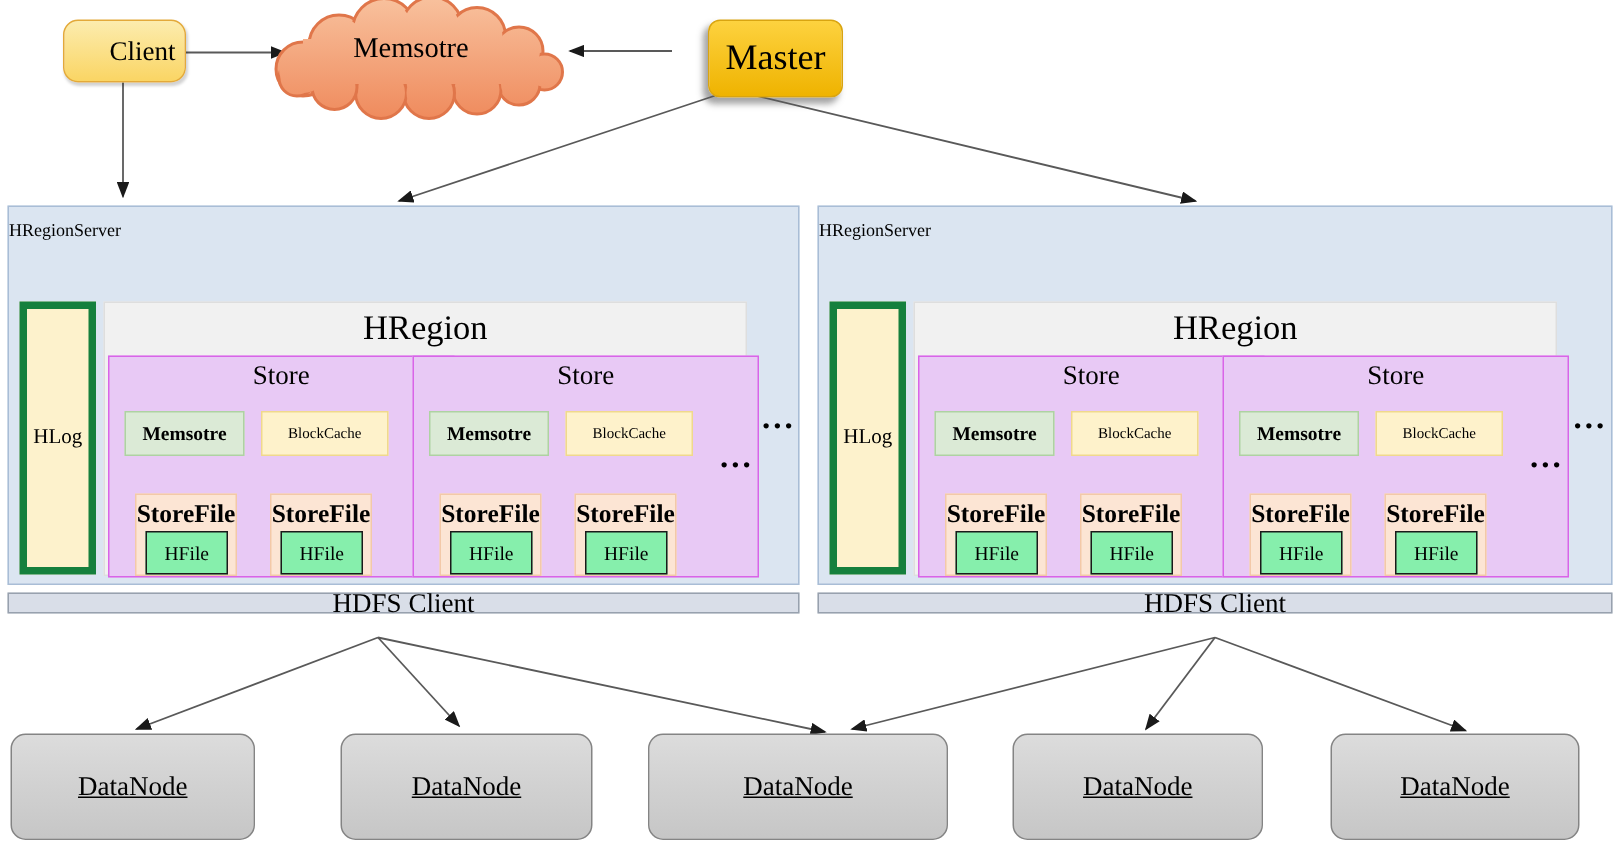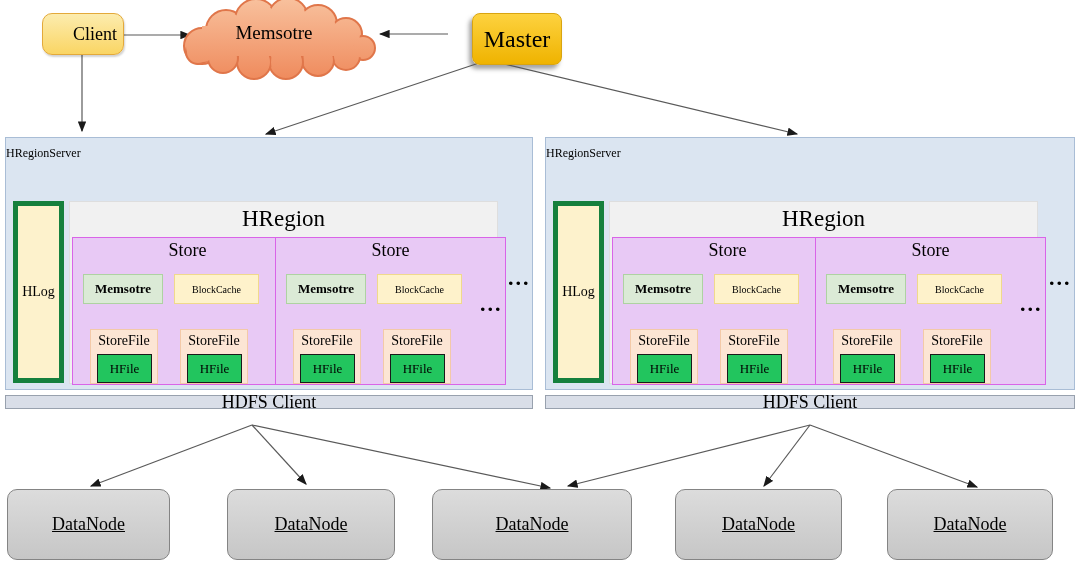--- a/index.html
+++ b/index.html
@@ -57,24 +57,24 @@
     position:absolute;left:101px;top:36px;width:85px;height:30px;
     background:#fef2cb;border:1px solid #f0d98c;
     display:flex;align-items:center;justify-content:center;font-size:10px;
   }
   .storefile{
     position:absolute;top:91px;width:68px;height:55px;
     background:#fce5d4;border:1px solid #f3c9a8;text-align:center;
   }
   .storefile.f1{left:17px;}
   .storefile.f2{left:107px;}
-  .sf-label{display:block;margin-top:3px;font-size:14px;}
+  .sf-label{display:block;margin-top:3px;font-size:17px;font-weight:bold;}
   .hfile{
     position:absolute;left:6px;top:24px;width:55px;height:29px;
-    background:#22c55e;border:1.5px solid #1a1a1a;
+    background:#86efac;border:1.5px solid #1a1a1a;
     display:flex;align-items:center;justify-content:center;font-size:13px;
   }
   .dots{position:absolute;font-weight:bold;font-size:22px;letter-spacing:2px;line-height:20px;}
 
   
   .hdfs-bar{
     position:absolute;top:395px;height:14px;background:#d9dee8;border:1px solid #98a1ae;
     display:flex;align-items:center;justify-content:center;font-size:18px;
   }
   .datanode{

